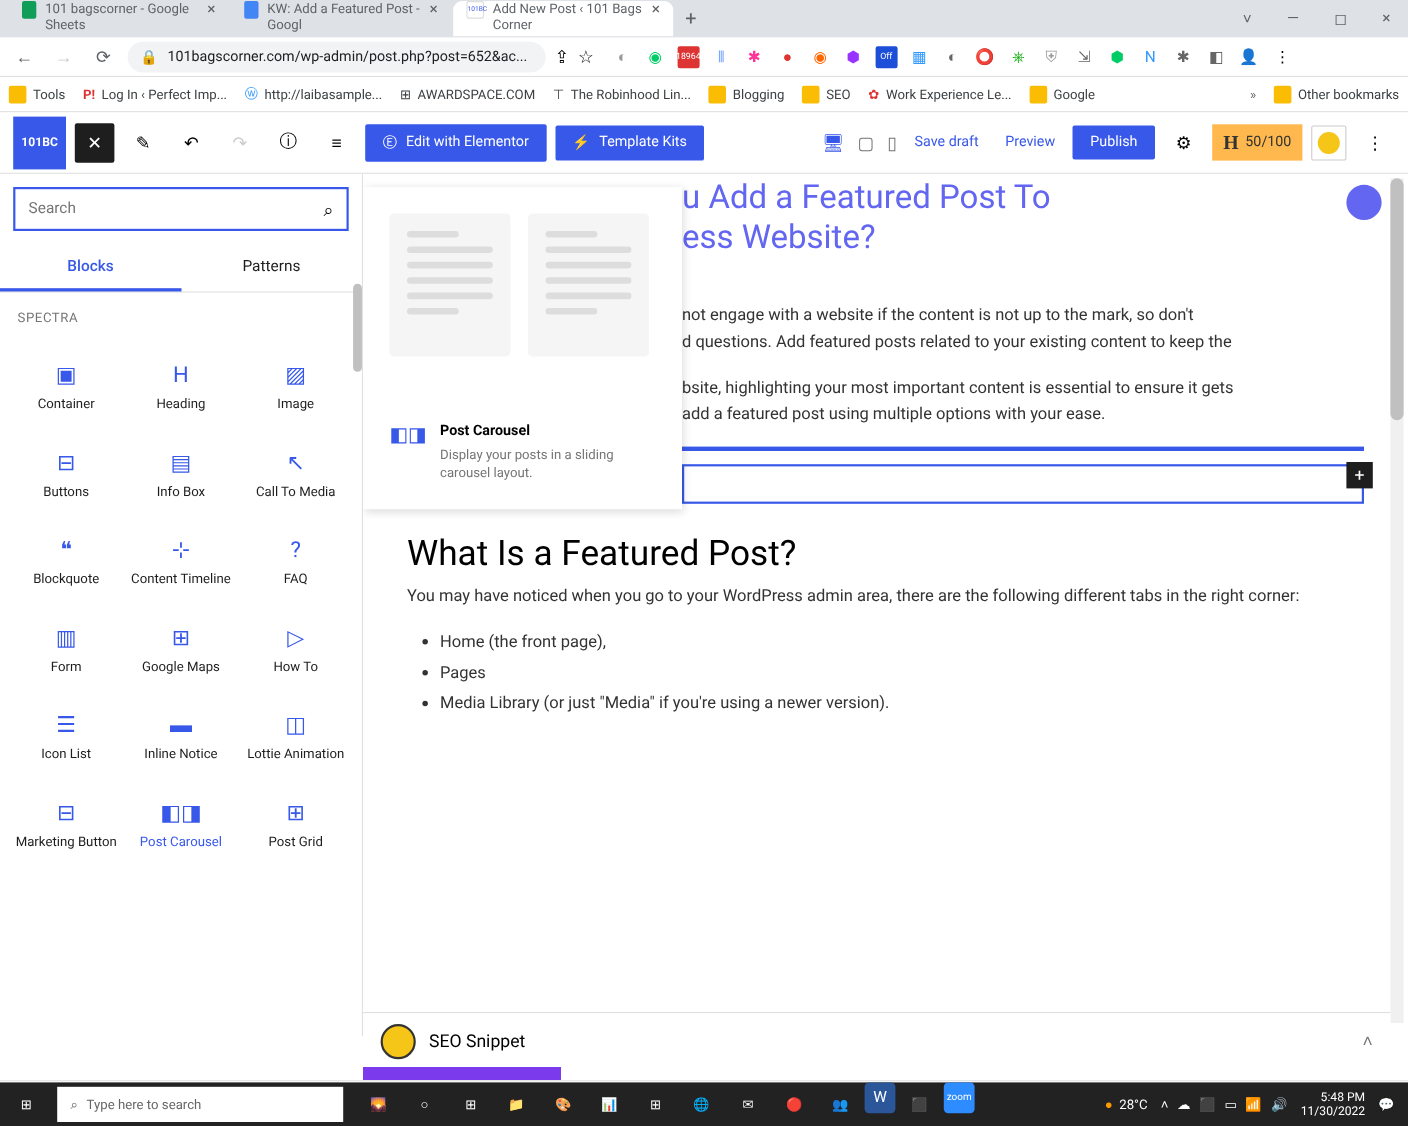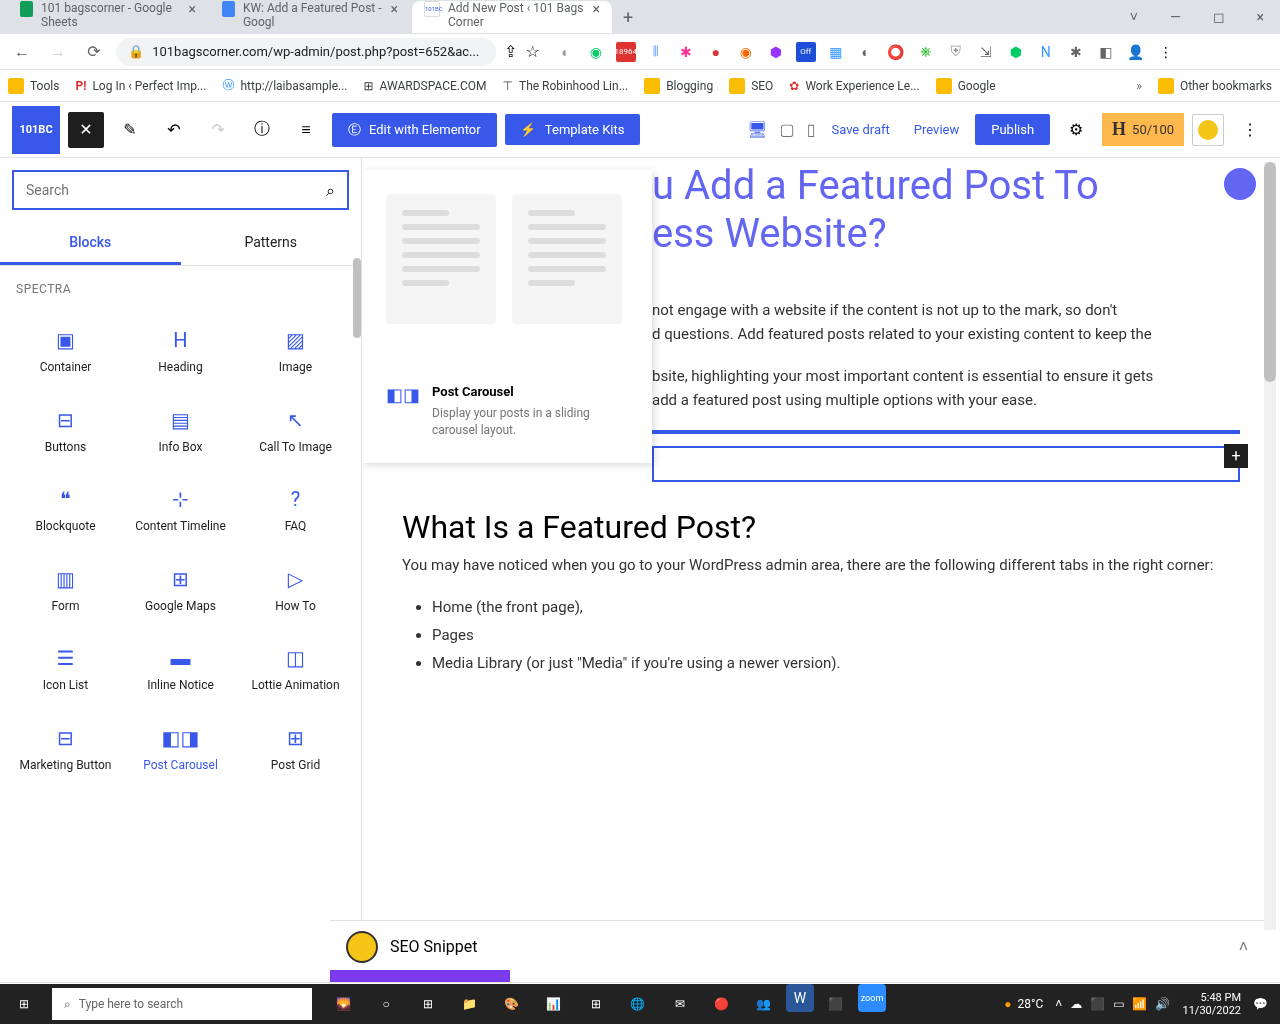--- a/index.html
+++ b/index.html
@@ -30,21 +30,21 @@
 .wp-spacer{flex:1}
 .device-icons{display:flex;gap:12px;color:#757575}
 .device-icons span{cursor:pointer}
 .wp-link{color:#3858e9;font-size:13px;cursor:pointer;padding:0 8px}
 .publish-btn{background:#3858e9;color:#fff;padding:8px 16px;border-radius:2px;font-size:13px;cursor:pointer}
 .score-badge{background:#ffb84d;padding:6px 10px;display:flex;align-items:center;gap:6px;font-size:13px;color:#333}
 .score-badge .h{font-family:serif;font-weight:bold;font-size:18px}
 .avatar-box{width:32px;height:32px;border:1px solid #ccc;display:flex;align-items:center;justify-content:center;border-radius:2px}
 .avatar-box .av{width:20px;height:20px;background:#f5c518;border-radius:50%}
 .main-area{display:flex;height:calc(100% - 158px - 42px - 40px)}
-.sidebar{width:362px;border-right:1px solid #e0e0e0;display:flex;flex-direction:column;position:relative}
+.sidebar{width:330px;border-right:1px solid #e0e0e0;display:flex;flex-direction:column;position:relative}
 .search-box{margin:12px;border:2px solid #3858e9;height:40px;display:flex;align-items:center;padding:0 12px}
 .search-box input{border:none;outline:none;flex:1;font-size:14px}
 .tabs-row{display:flex;border-bottom:1px solid #e0e0e0}
 .tabs-row .stab{flex:1;text-align:center;padding:12px;font-size:14px;color:#1e1e1e;cursor:pointer}
 .tabs-row .stab.active{border-bottom:3px solid #3858e9;color:#3858e9;font-weight:500}
 .spectra-label{padding:16px;font-size:12px;color:#757575;letter-spacing:0.5px}
 .blocks-grid{display:grid;grid-template-columns:repeat(3,1fr);gap:0;padding:0 8px;overflow-y:auto}
 .block-item{display:flex;flex-direction:column;align-items:center;padding:16px 4px;cursor:pointer;border-radius:4px}
 .block-icon{width:24px;height:24px;color:#3858e9;margin-bottom:8px;display:flex;align-items:center;justify-content:center;font-size:20px}
 .block-label{font-size:12px;color:#1e1e1e;text-align:center;line-height:1.3}
@@ -52,21 +52,21 @@
 .content{flex:1;overflow-y:auto;position:relative;padding:0 40px}
 .floating-panel{position:absolute;left:0;top:12px;width:290px;background:#fff;box-shadow:2px 2px 8px rgba(0,0,0,0.15);z-index:10;padding:24px}
 .carousel-preview{display:flex;gap:16px;margin-bottom:60px}
 .card-skel{width:110px;height:130px;background:#f5f5f5;border-radius:4px;padding:16px;display:flex;flex-direction:column;gap:8px}
 .skel-line{height:6px;background:#ddd;border-radius:3px}
 .skel-line.short{width:60%}
 .carousel-info{display:flex;gap:12px}
 .carousel-icon{color:#3858e9;font-size:18px}
 .carousel-text h4{font-size:13px;margin-bottom:6px}
 .carousel-text p{font-size:12px;color:#757575;line-height:1.4}
-.post-title{font-size:40px;color:#6366f1;font-weight:400;line-height:1.2;margin-top:4px}
+.post-title{font-size:30px;color:#6366f1;font-weight:400;line-height:1.2;margin-top:4px}
 .post-body{margin-top:40px;font-size:15px;color:#333;line-height:1.6}
 .post-body p{margin-bottom:18px}
 .insert-line{border:2px solid #3858e9;height:2px;margin:12px 0;position:relative}
 .insert-box{border:2px solid #3858e9;height:36px;position:relative;margin-bottom:20px}
 .add-btn{position:absolute;right:-10px;top:-4px;width:24px;height:24px;background:#1e1e1e;color:#fff;display:flex;align-items:center;justify-content:center;font-size:16px;cursor:pointer}
 .h2-title{font-size:32px;color:#000000;font-weight:400;}
 .post-body ul{margin-left:30px;margin-bottom:18px}
 .post-body li{margin-bottom:4px}
 .seo-bar{position:absolute;bottom:52px;left:330px;right:16px;height:52px;background:#fff;border-top:1px solid #e0e0e0;display:flex;align-items:center;padding:0 16px;gap:12px}
 .seo-circle{width:32px;height:32px;border-radius:50%;background:#f5c518;border:2px solid #333}
@@ -258,21 +258,21 @@
       <div class="block-item">
           <div class="block-icon">⊟</div>
           <div class="block-label">Buttons</div>
         </div>
       <div class="block-item">
           <div class="block-icon">▤</div>
           <div class="block-label">Info Box</div>
         </div>
       <div class="block-item">
           <div class="block-icon">↖</div>
-          <div class="block-label">Call To Image</div>
+          <div class="block-label">Call To Media</div>
         </div>
       <div class="block-item">
           <div class="block-icon">❝</div>
           <div class="block-label">Blockquote</div>
         </div>
       <div class="block-item">
           <div class="block-icon">⊹</div>
           <div class="block-label">Content Timeline</div>
         </div>
       <div class="block-item">

